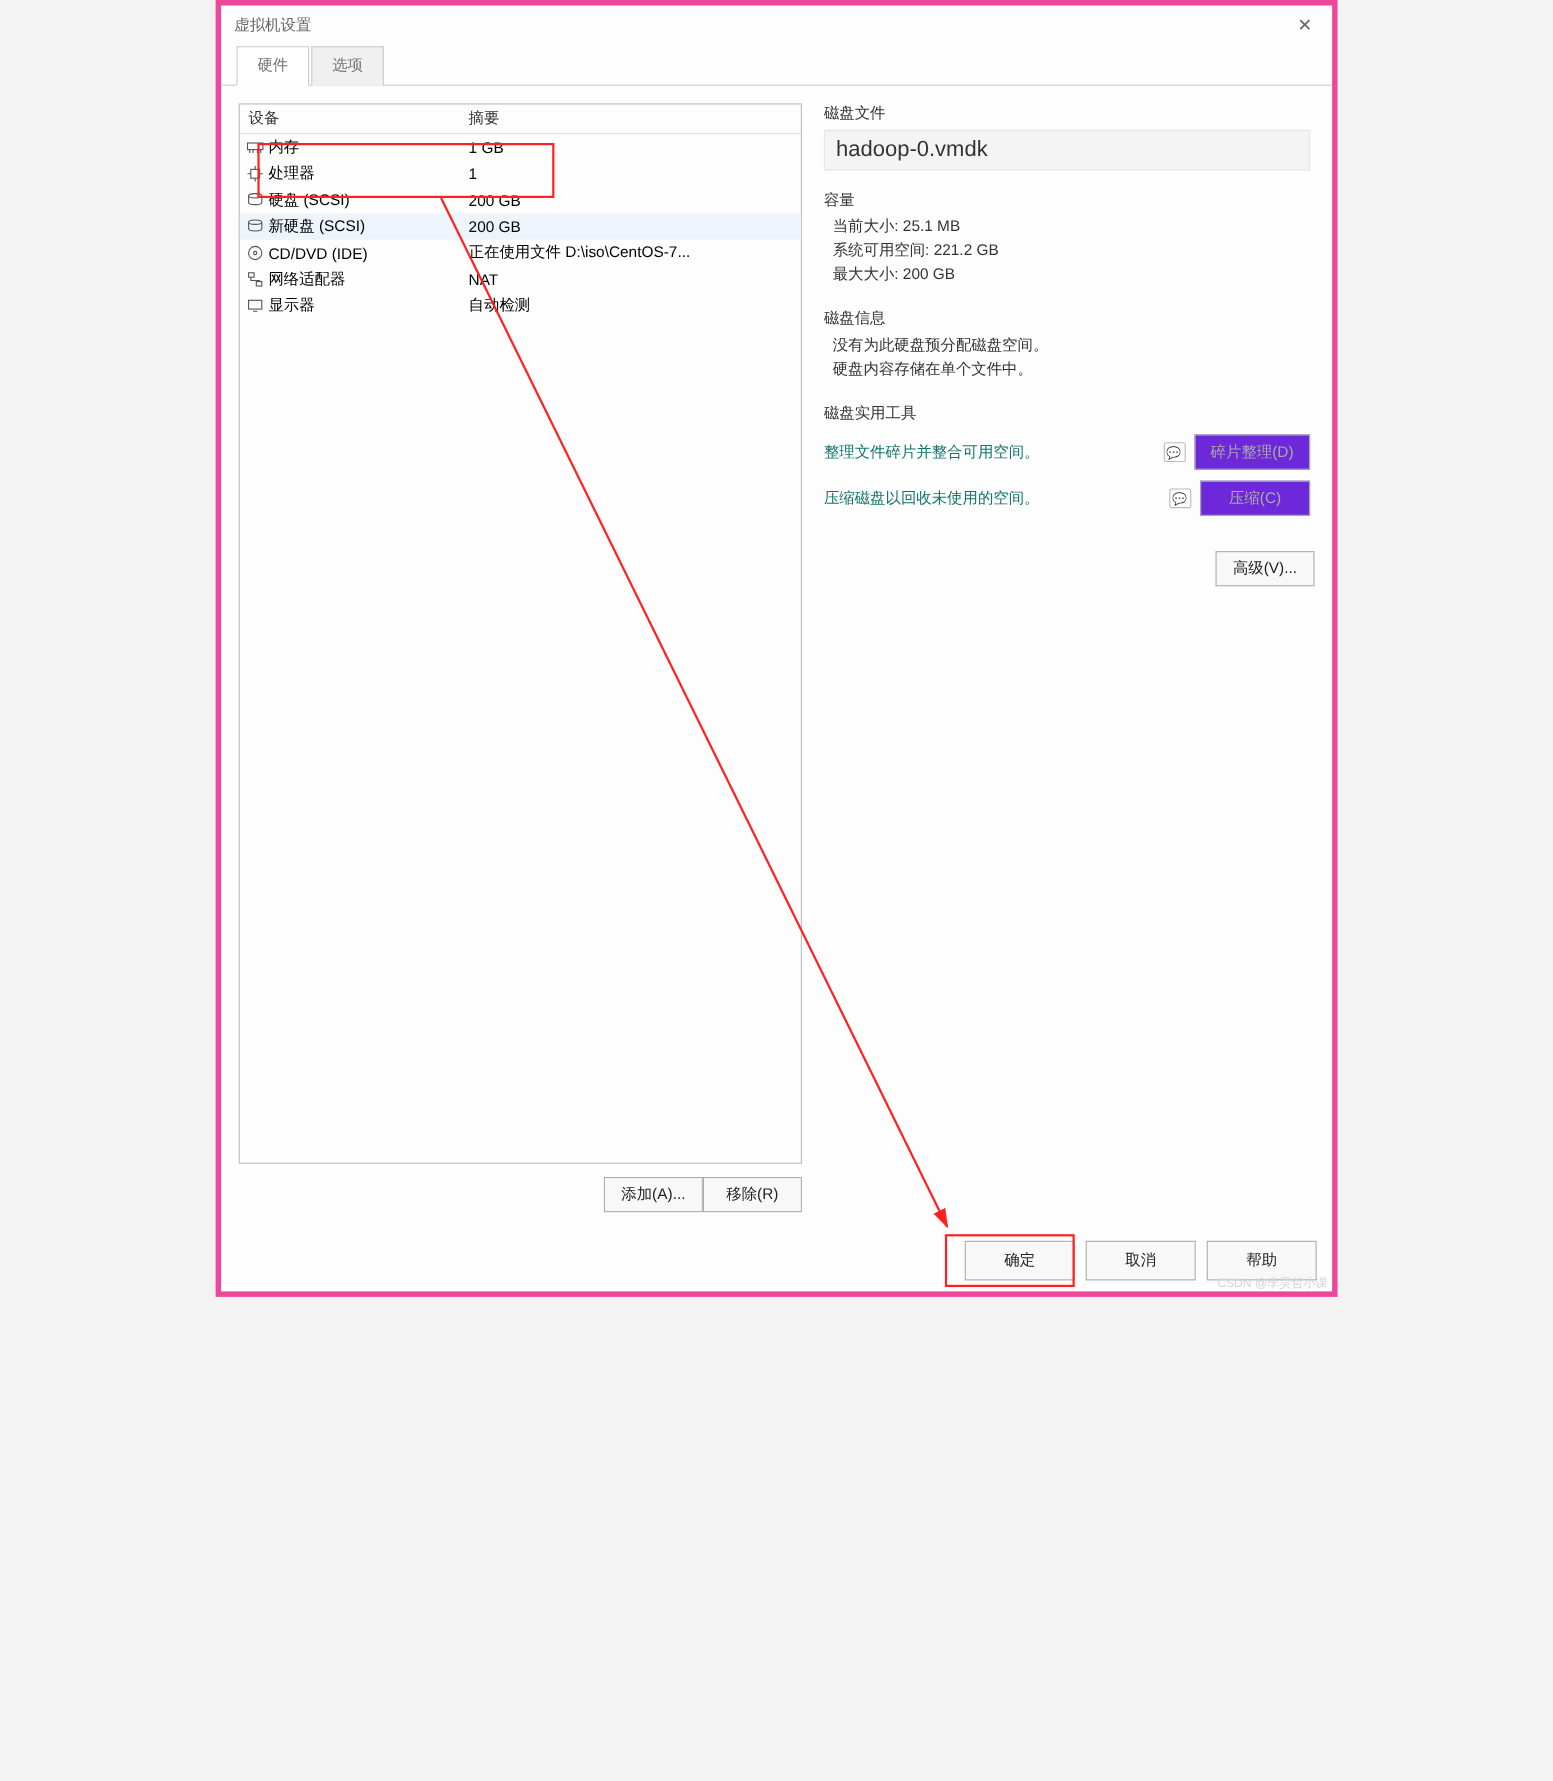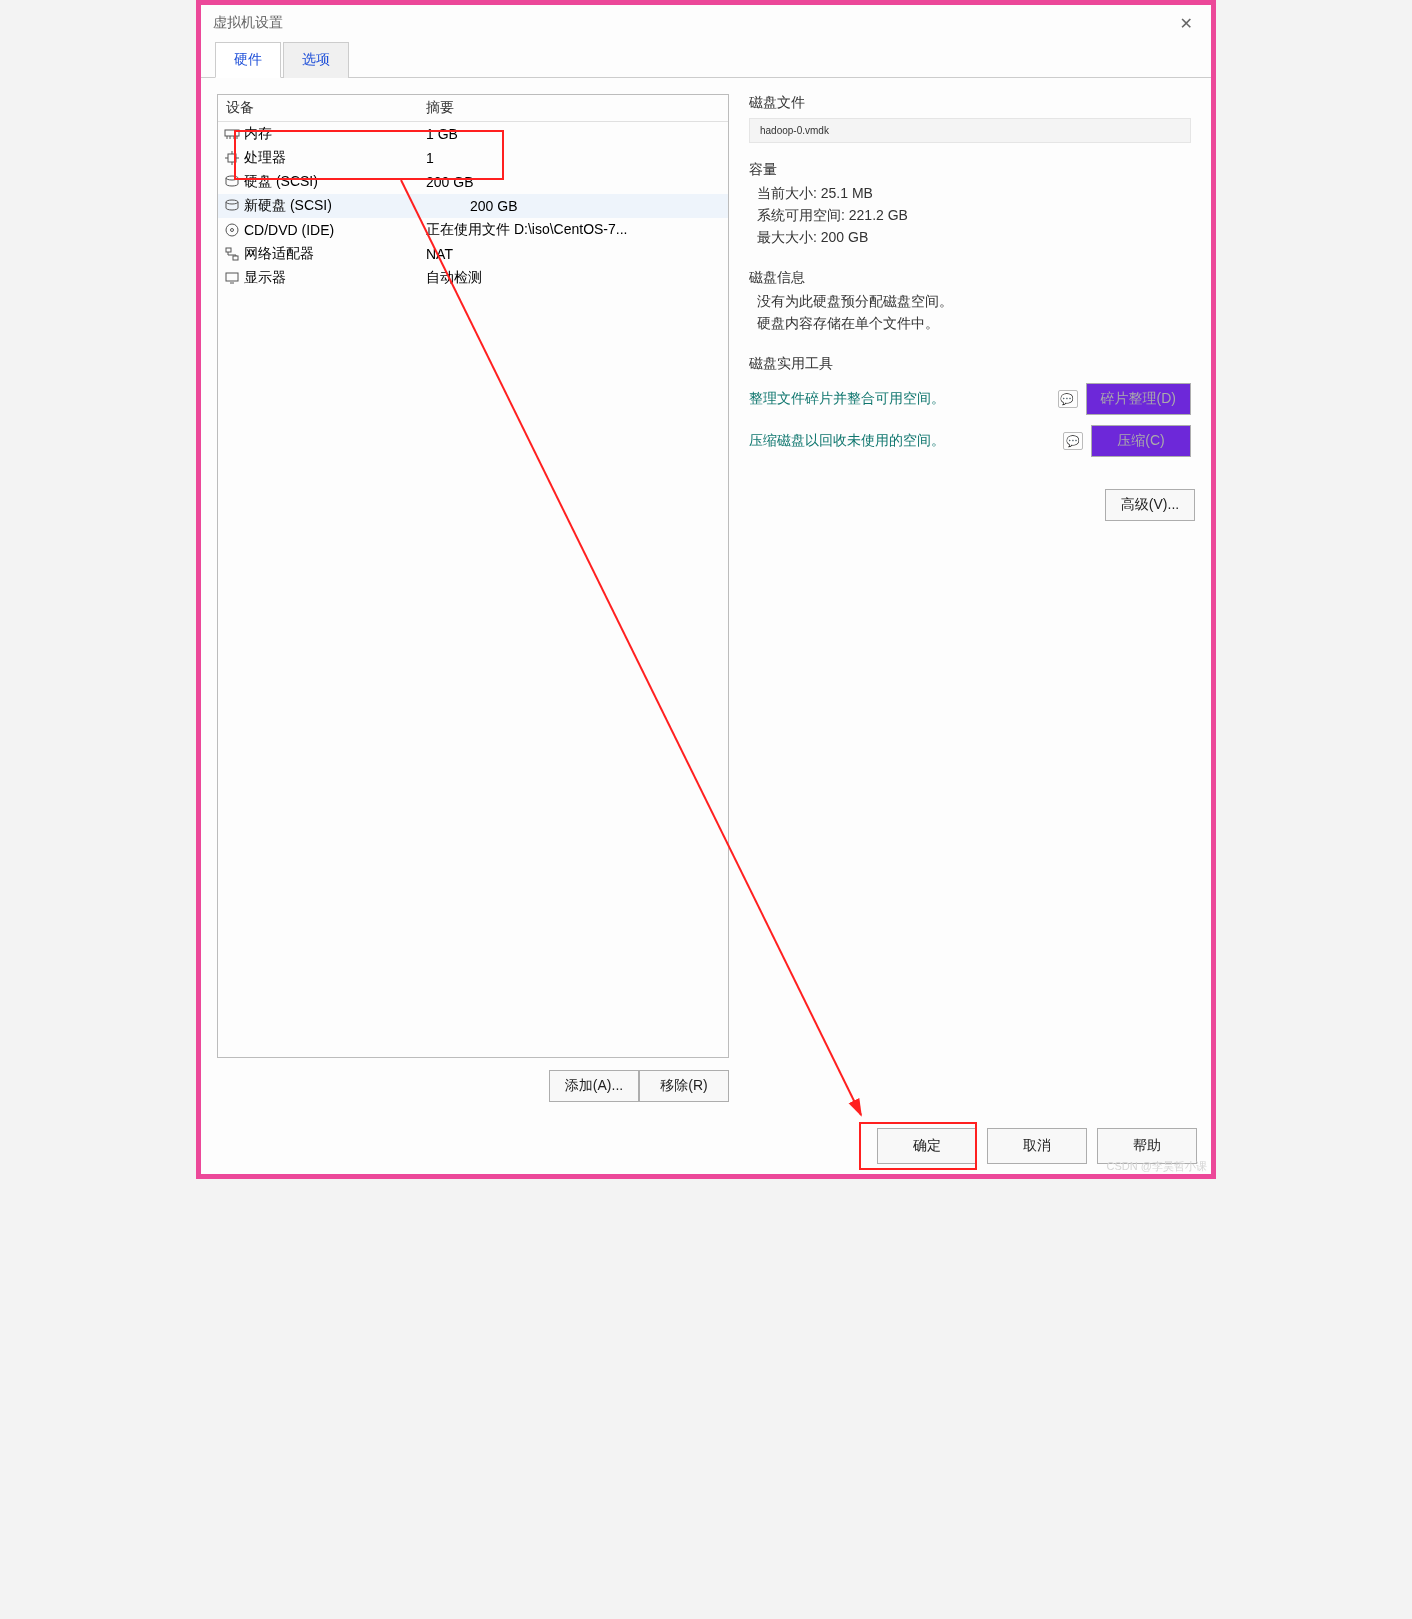--- a/index.html
+++ b/index.html
@@ -2,42 +2,42 @@
 <html><head>
 <meta charset="utf-8">
 <style>
   * { box-sizing: border-box; font-family: "Microsoft YaHei", "Segoe UI", sans-serif; }
   body { margin: 0; background: #f3f3f3; }
   .window { width: 1020px; height: 1179px; background: #fdfdfd; border: 5px solid #ec4899; position: relative; margin: 0 auto; }
   .titlebar { height: 36px; display: flex; align-items: center; padding: 0 12px; color: #666; font-size: 14px; }
   .titlebar .title { flex: 1; }
   .titlebar .close { font-size: 16px; color: #666; padding: 4px 6px; cursor: default; }
   .tabs { display: flex; padding-left: 14px; border-bottom: 1px solid #ccc; }
-  .tab { padding: 8px 18px; font-size: 14px; background: #f0f0f0; border: 1px solid #ccc; border-bottom: none; color: #1d4ed8; margin-right: 2px; position: relative; top: 1px; }
+  .tab { padding: 8px 18px; font-size: 14px; background: #f0f0f0; border: 1px solid #ccc; border-bottom: none; color: #737373; margin-right: 2px; position: relative; top: 1px; }
   .tab.active { background: #fff; border-bottom: 1px solid #fff; }
   .content { display: flex; padding: 16px; gap: 16px; height: 1040px; }
   .left-panel { flex: 1; display: flex; flex-direction: column; }
   .device-list { flex: 1; border: 1px solid #bcbcbc; font-size: 14px; overflow: hidden; }
   .device-header { display: flex; border-bottom: 1px solid #e0e0e0; }
   .device-header > div { padding: 4px 8px; font-size: 14px; color: #333; }
   .col-device { width: 200px; }
   .col-summary { flex: 1; }
   .device-row { display: flex; align-items: center; height: 24px; }
   .device-row > .col-device { display: flex; align-items: center; gap: 4px; padding-left: 6px; }
   .device-row > .col-summary { padding-left: 8px; }
-  .device-row.selected { background: #eef4fb; gap: 44px; }
+  .device-row.selected { background: #eef4fb; }
   .icon { width: 16px; height: 16px; display: inline-flex; align-items: center; justify-content: center; font-size: 12px; color: #444; }
   .highlight-box { position: absolute; border: 2px solid #ff2020; pointer-events: none; }
   .left-buttons { display: flex; justify-content: flex-end; padding-top: 12px; }
   .btn { padding: 6px 14px; font-size: 14px; border: 1px solid #adadad; background: #f8f8f8; color: #222; min-width: 90px; text-align: center; }
   .btn.disabled { color: #aaa; background: #6d28d9; }
   .right-panel { width: 450px; display: flex; flex-direction: column; gap: 12px; }
   .group-no-border { padding: 0 4px 6px 4px; }
   .group-label { font-size: 14px; color: #333; margin-bottom: 6px; }
-  .file-field { background: #f4f4f4; border: 1px solid #e5e5e5; padding: 6px 10px; font-size: 10px; color: #333; }
+  .file-field { background: #f4f4f4; border: 1px solid #e5e5e5; padding: 6px 10px; font-size: 20px; color: #333; }
   .info-line { font-size: 14px; color: #333; margin: 4px 0; }
   .tool-row { display: flex; align-items: center; margin: 10px 0; gap: 8px; }
   .tool-row .desc { flex: 1; font-size: 14px; color: #0f766e; }
   .tool-row .tip { width: 20px; height: 18px; border: 1px solid #bbb; border-radius: 2px; display: flex; align-items: center; justify-content: center; font-size: 11px; color: #555; }
   .tool-row .btn { min-width: 100px; }
   .advanced-row { display:flex; justify-content:flex-end; margin-top: 4px; }
   .footer { position: absolute; bottom: 10px; right: 14px; display: flex; gap: 10px; }
   .footer .btn { min-width: 100px; padding: 8px 14px; }
   .arrow-line { position: absolute; pointer-events: none; }
   .watermark { position: absolute; right: 4px; bottom: 0; font-size: 11px; color: #d5d5d5; }

